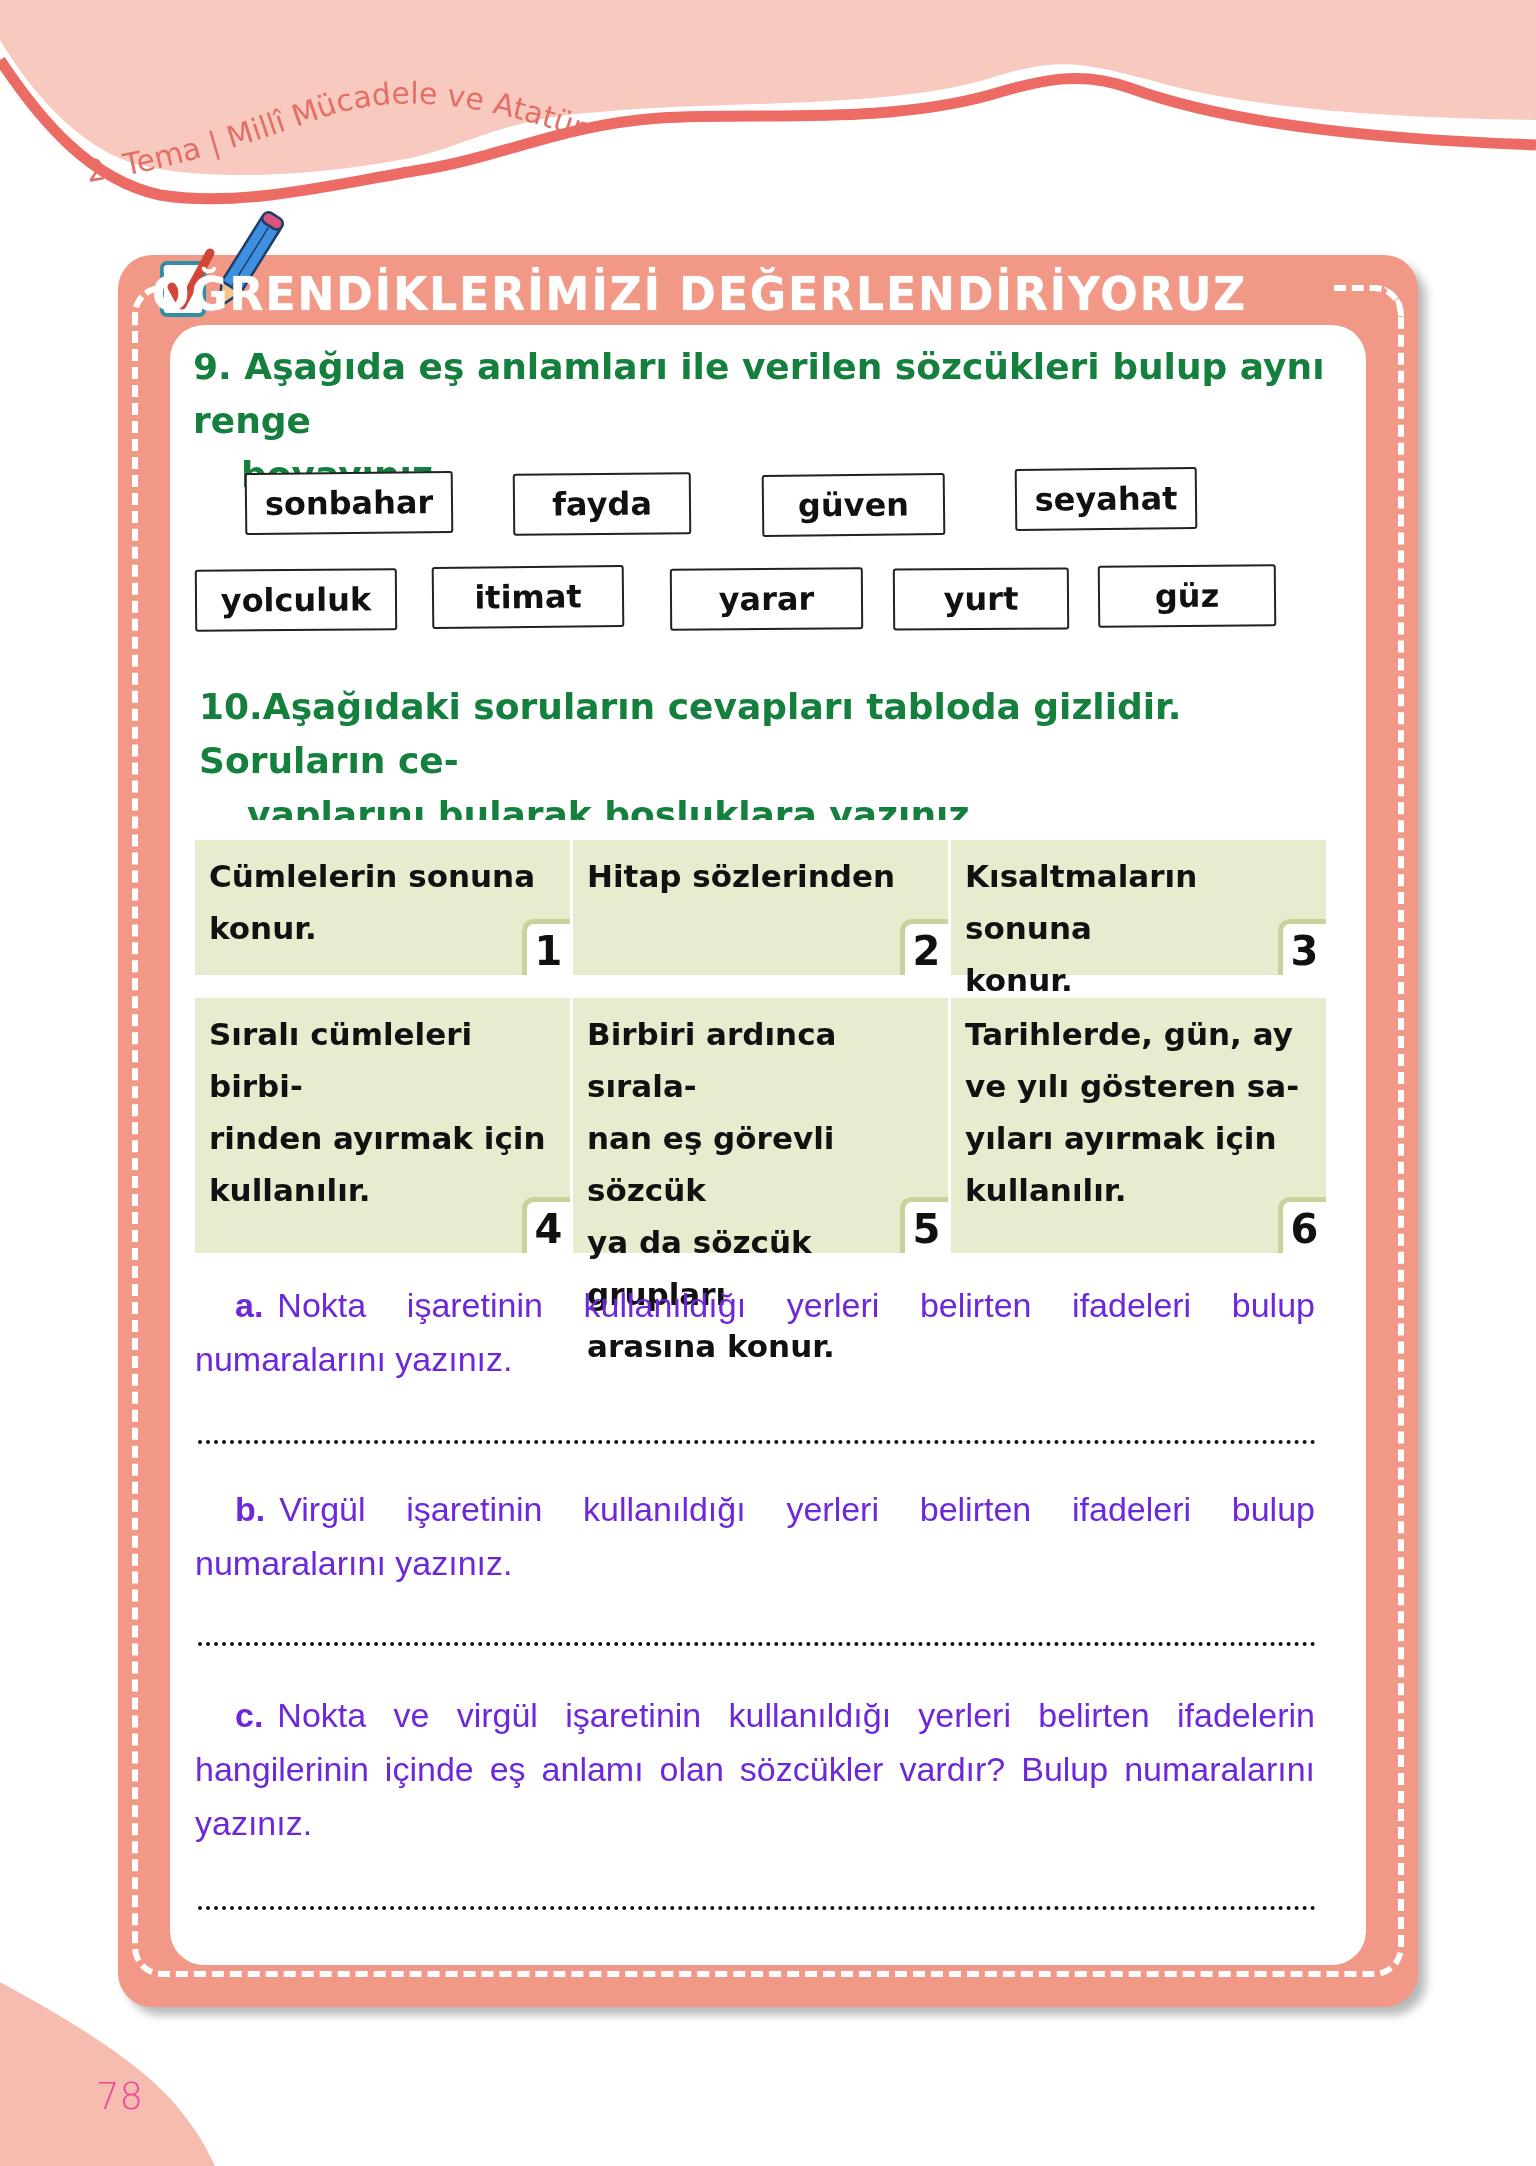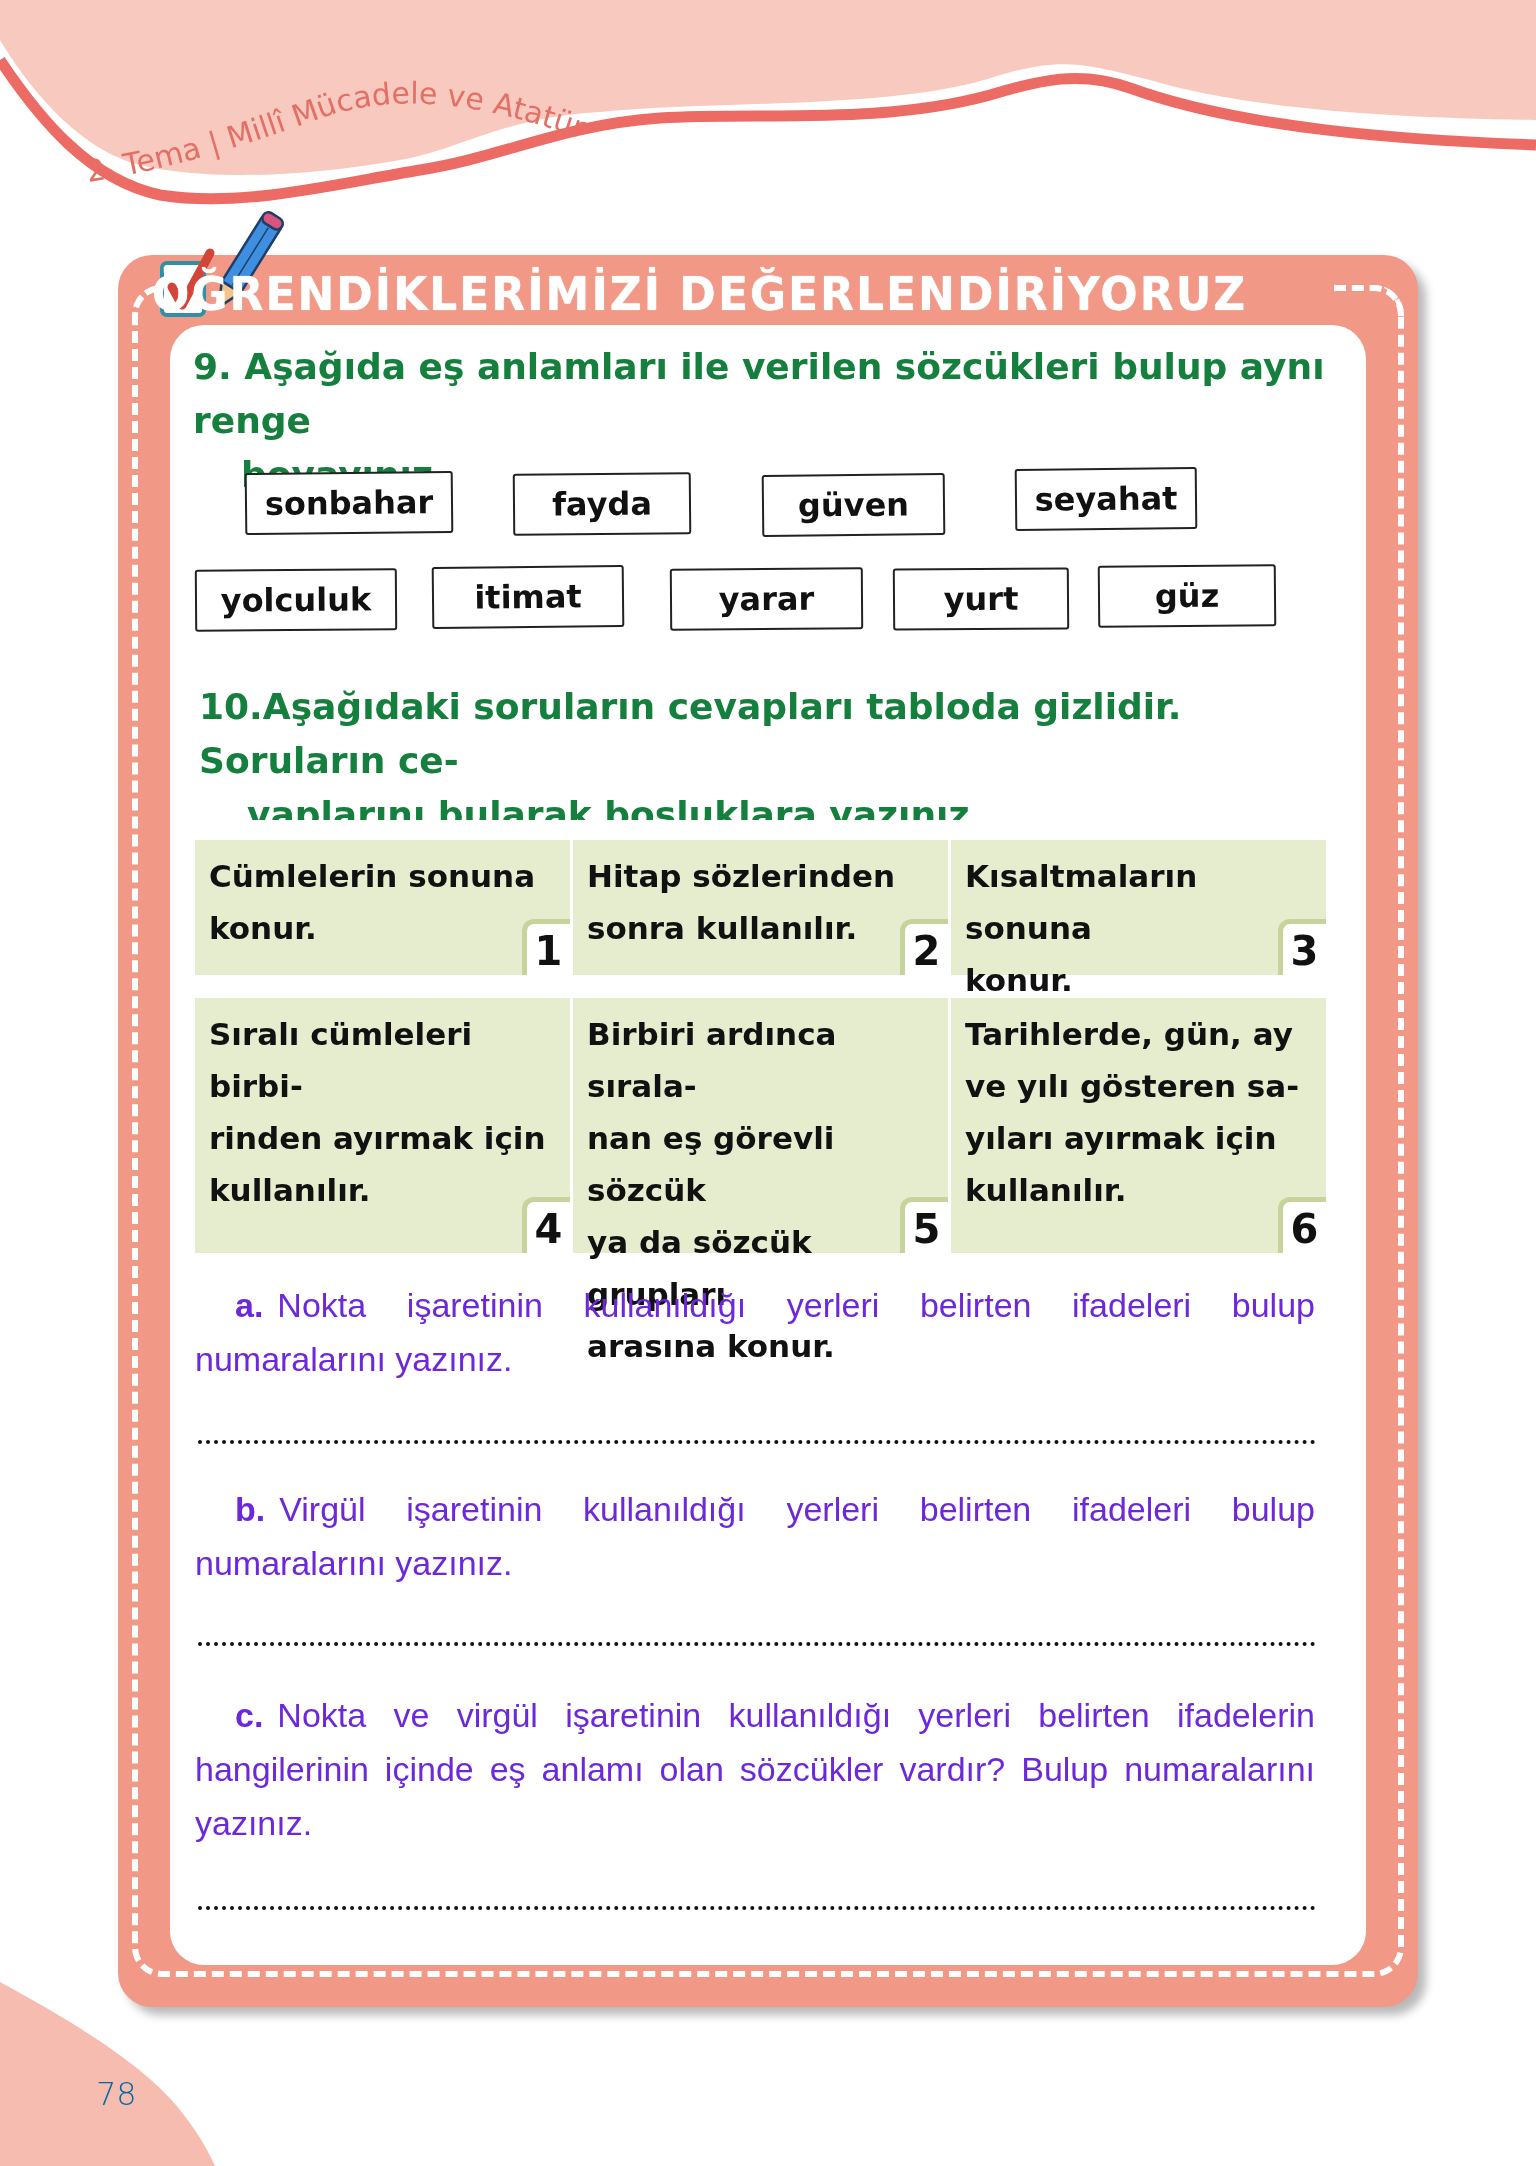--- a/index.html
+++ b/index.html
@@ -9,21 +9,21 @@
   
   .header-wave { position: absolute; left: 0; top: 0; width: 1536px; height: 220px; }
   .theme-label {
     position: absolute; left: 0; top: 0; width: 1536px; height: 220px; pointer-events: none;
   }
   .theme-label text { font-family: "DejaVu Sans", sans-serif; fill: #e46f65; }
 
   
   .corner-blob { position: absolute; left: 0; top: 1960px; width: 240px; height: 206px; }
   .page-number {
-    position: absolute; left: 96px; top: 2075px; font-size: 32px; color: #0369a1;
+    position: absolute; left: 96px; top: 2075px; font-size: 37px; color: #ec4899;
     font-family: "DejaVu Sans", sans-serif; font-weight: 300;
   }
 
   
   .card {
     position: absolute; left: 118px; top: 255px; width: 1300px; height: 1752px;
     background: #f19886; border-radius: 34px;
     box-shadow: 8px 8px 10px rgba(0,0,0,0.28);
   }
   .card-dashes {
@@ -167,21 +167,20 @@
 </div>
 
 <div class="grid">
   <div class="cell">
     <div>Cümlelerin sonuna</div>
     <div>konur.</div>
     <div class="cell-num">1</div>
   </div>
   <div class="cell">
     <div>Hitap sözlerinden</div>
-    <div>sonra kullanılır.</div>
     <div class="cell-num">2</div>
   </div>
   <div class="cell">
     <div>Kısaltmaların sonuna</div>
     <div>konur.</div>
     <div class="cell-num">3</div>
   </div>
   <div class="cell">
     <div>Sıralı cümleleri birbi-</div>
     <div>rinden ayırmak için</div>

